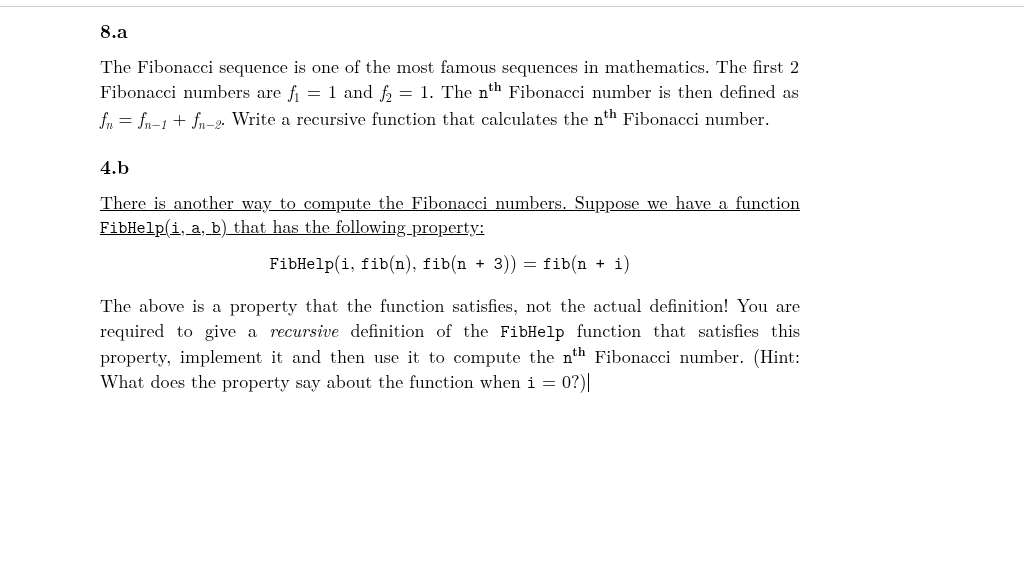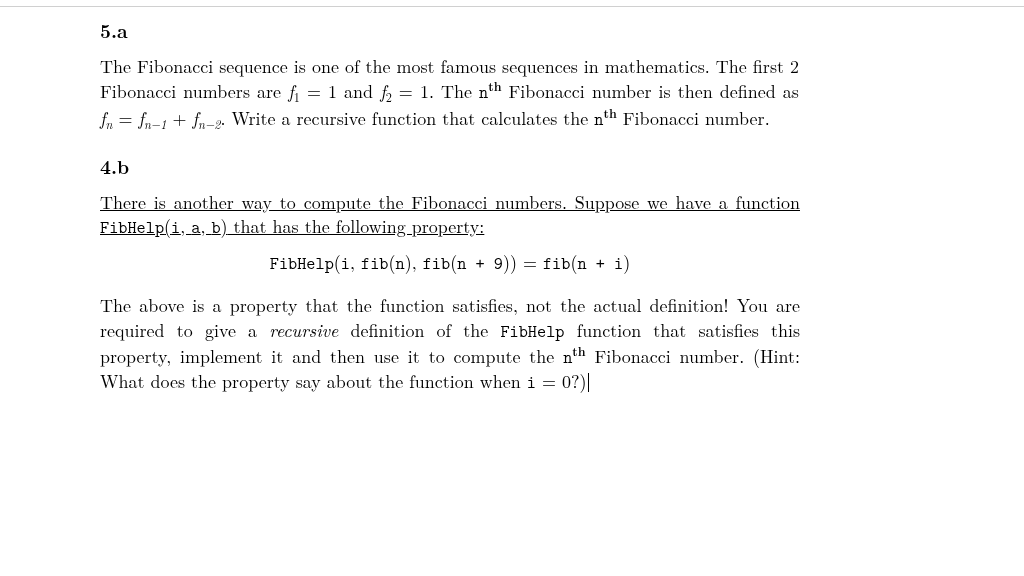--- a/index.html
+++ b/index.html
@@ -69,33 +69,33 @@
   }
 </style>
 </head>
 <body>
 
 <div class="topline"></div>
 
 <div class="page">
 
 
-  <h2 class="subtitle">5.a</h2>
+  <h2 class="subtitle">8.a</h2>
 
   <p class="para">
     <span>The Fibonacci sequence is one of the most famous sequences in mathematics. The first 2 Fibonacci numbers are </span><span class="it">f</span><span class="subn">1</span><span> = 1</span><span> and </span><span class="it">f</span><span class="subn">2</span><span> = 1</span><span>. The </span><span class="tt">n</span><span class="sup"><b>th</b></span><span> Fibonacci number is then defined as </span><span class="it">f</span><span class="sub">n</span><span> = </span><span class="it">f</span><span class="sub">n−1</span><span> + </span><span class="it">f</span><span class="sub">n−2</span><span>. Write a recursive function that calculates the </span><span class="tt">n</span><span class="sup"><b>th</b></span><span> Fibonacci number.</span>
   </p>
 
   <h2 class="subtitle">4.b</h2>
 
   <p class="para2">
     <span>There is another way to compute the Fibonacci numbers. Suppose we have a function </span><span class="tt">FibHelp</span><span>(</span><span class="tt">i</span><span>, </span><span class="tt">a</span><span>, </span><span class="tt">b</span><span>)</span><span> that has the following property:</span>
   </p>
 
   <div class="center">
-    <span class="tt">FibHelp</span><span>(</span><span class="tt">i</span><span>, </span><span class="tt">fib</span><span>(</span><span class="tt">n</span><span>)</span><span>, </span><span class="tt">fib</span><span>(</span><span class="tt">n + 9</span><span>)</span><span>)</span><span> = </span><span class="tt">fib</span><span>(</span><span class="tt">n + i</span><span>)</span>
+    <span class="tt">FibHelp</span><span>(</span><span class="tt">i</span><span>, </span><span class="tt">fib</span><span>(</span><span class="tt">n</span><span>)</span><span>, </span><span class="tt">fib</span><span>(</span><span class="tt">n + 3</span><span>)</span><span>)</span><span> = </span><span class="tt">fib</span><span>(</span><span class="tt">n + i</span><span>)</span>
   </div>
 
   <p class="para3">
     <span>The above is a property that the function satisfies, not the actual definition! You are required to give a </span><span class="it">recursive</span><span> definition of the </span><span class="tt">FibHelp</span><span> function that satisfies this property, implement it and then use it to compute the </span><span class="tt">n</span><span class="sup"><b>th</b></span><span> Fibonacci number. (Hint: What does the property say about the function when </span><span class="tt">i</span><span> = 0</span><span>?)</span><span class="cursor"></span>
   </p>
 
 </div>
 
 </body></html>

